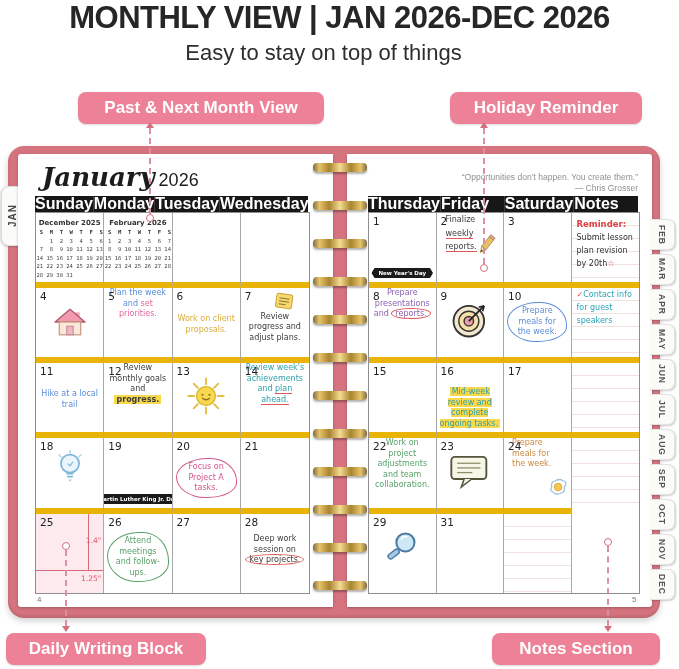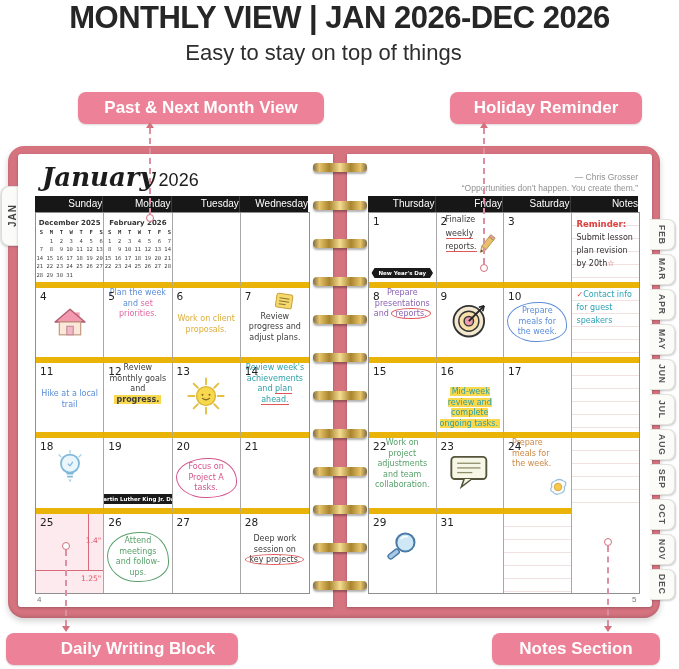--- a/index.html
+++ b/index.html
@@ -45,21 +45,21 @@
   
   .month-title{position:absolute;left:42px;top:162px;}
   .month-script{font-family:"DejaVu Serif",serif;font-style:italic;font-weight:700;font-size:26px;color:#1c1c1c;}
   .month-year{font-size:18px;font-weight:500;color:#1c1c1c;margin-left:4px;}
   .quote{position:absolute;left:368px;top:172px;width:270px;text-align:right;
     font-size:8.5px;line-height:10.5px;color:#909090;}
 
   
   .cal-head{position:absolute;top:196px;height:16px;display:grid;grid-template-columns:repeat(4,1fr);
     background:#171717;}
-  .cal-head div{color:#fff;font-size:10px;font-weight:400;text-align:right;line-height:16px;
+  .cal-head div{color:#fff;font-size:16px;font-weight:700;text-align:left;line-height:16px;
     border-right:1px solid #3a3a3a;}
   .cal-head div:last-child{border-right:none;}
   .grid{position:absolute;top:212px;display:grid;grid-template-columns:repeat(4,1fr);
     grid-template-rows:75px 75px 75px 76px 79px;border:1px solid #8f8f8f;}
   .cell{position:relative;background:#fff;border-right:1px solid #a8a8a8;border-bottom:6px solid #eab308;
     font-family:"DejaVu Sans",sans-serif;overflow:hidden;}
   .grid .cell:nth-child(4n){border-right:none;}
   .grid .cell:nth-last-child(-n+4){border-bottom:none;}
   .dnum{position:absolute;top:2px;left:4px;font-size:10.5px;color:#222;}
   .note{padding:0 3px;text-align:center;font-size:8px;line-height:1.32;}
@@ -111,21 +111,21 @@
 </head>
 <body>
 
 <div id="canvas">
 
   <div class="main-title">MONTHLY VIEW | JAN 2026-DEC 2026</div>
   <div class="sub-title">Easy to stay on top of things</div>
 
   <div class="badge" style="left:78px;top:92px;width:246px;">Past &amp; Next Month View</div>
   <div class="badge" style="left:450px;top:92px;width:192px;">Holiday Reminder</div>
-  <div class="badge" style="left:6px;top:633px;width:200px;padding-left:32px;">Daily Writing Block</div>
+  <div class="badge" style="left:6px;top:633px;width:200px;">Daily Writing Block</div>
   <div class="badge" style="left:492px;top:633px;width:168px;">Notes Section</div>
 
   <div class="cover"></div>
   <div class="tab-jan">
       <span>JAN</span>
     </div>
   <div class="page page-left"></div>
   <div class="page page-right"></div>
 
   <div class="coil" style="top:163px"></div>
@@ -153,22 +153,22 @@
       <div class="mtab">OCT</div>
       <div class="mtab">NOV</div>
       <div class="mtab">DEC</div>
     </div>
 
   <div class="month-title">
     <span class="month-script">January</span><span class="month-year">2026</span>
   </div>
 
   <div class="quote">
+    <div>“Opportunities don’t happen. You create them.”</div>
     <div>— Chris Grosser</div>
-    <div>“Opportunities don’t happen. You create them.”</div>
   </div>
 
   <div class="cal-head" style="left:35px;width:273px;">
     <div>Sunday</div>
     <div>Monday</div>
     <div>Tuesday</div>
     <div>Wednesday</div>
   </div>
 
   <div class="grid" style="left:35px;width:273px;">

